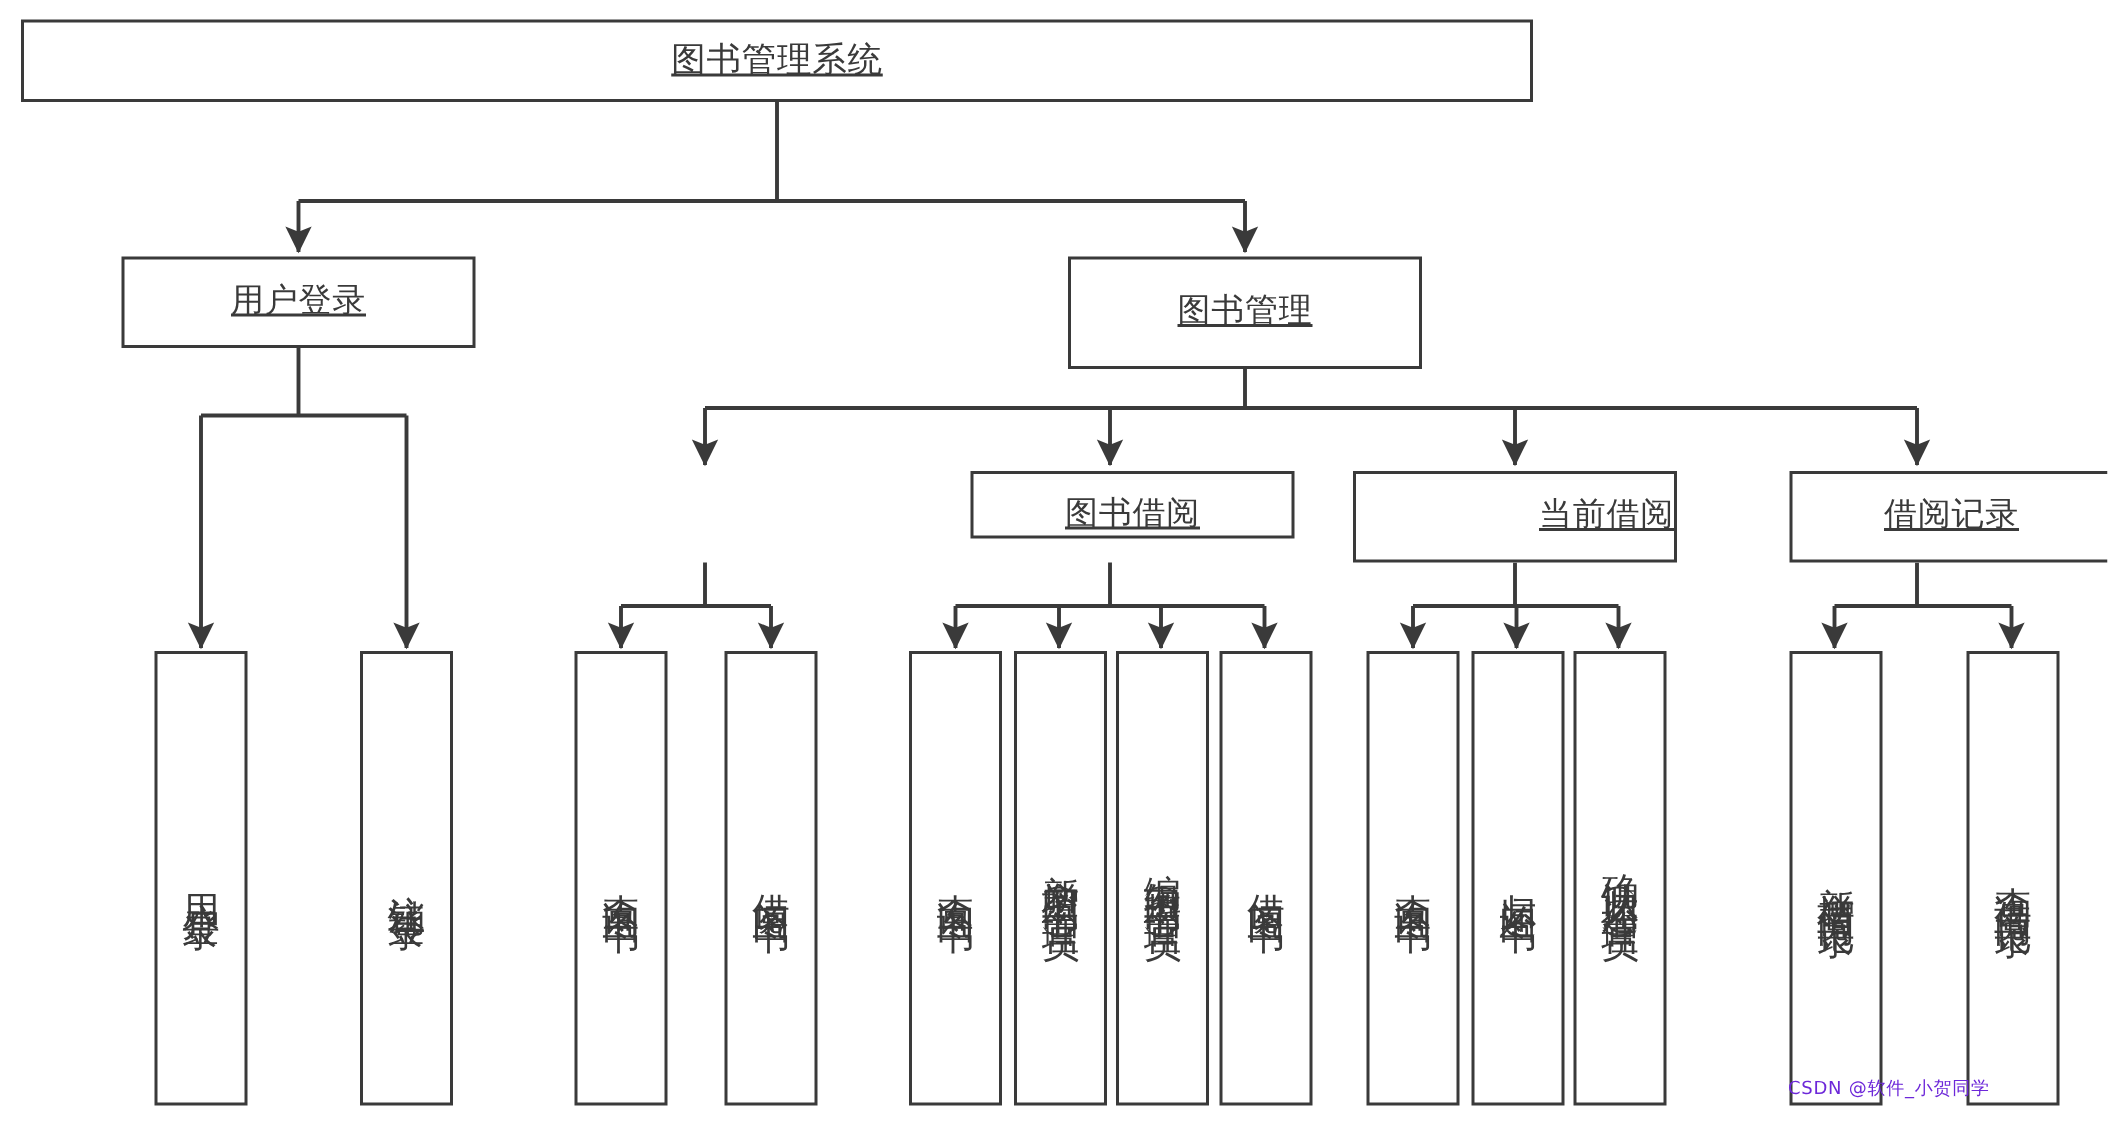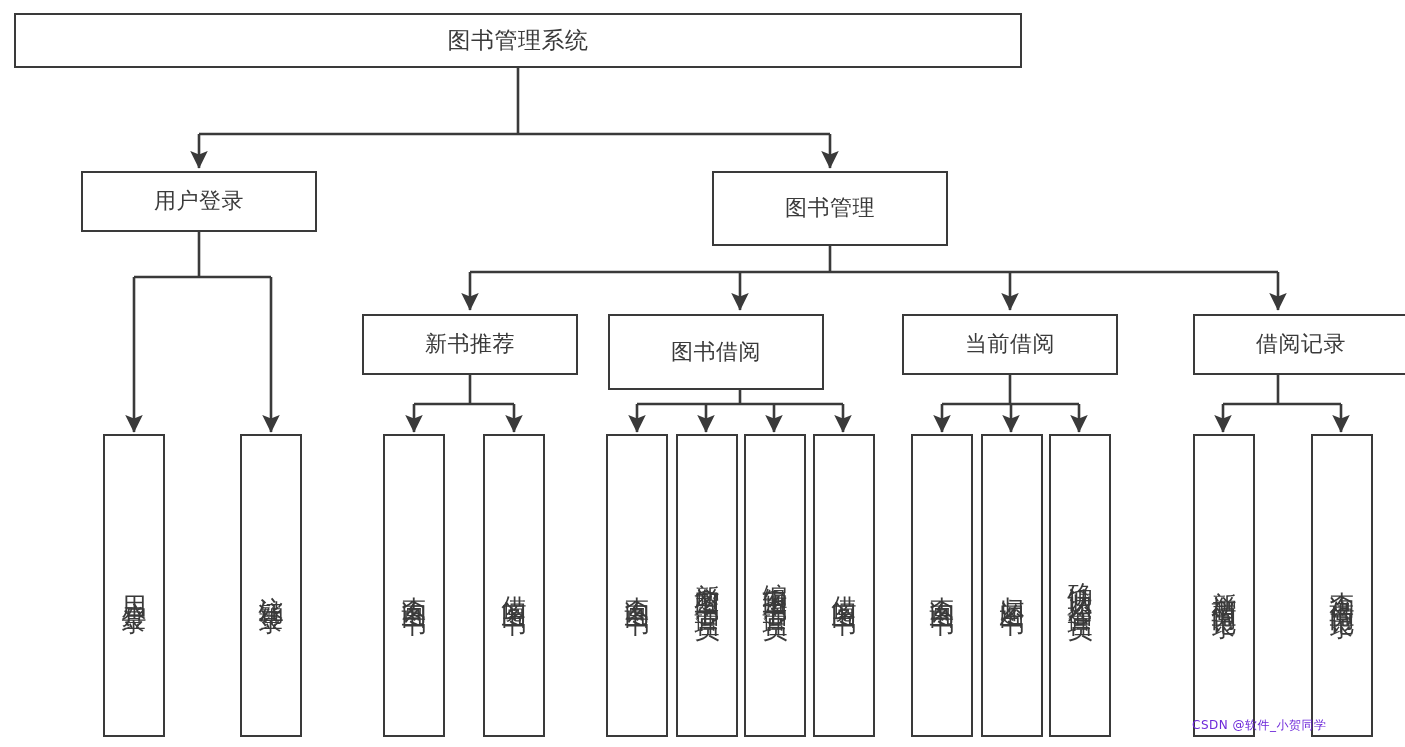--- a/index.html
+++ b/index.html
@@ -40,20 +40,21 @@
     display: block;
     text-align: center;
     line-height: 1.22;
     color: #3a3a3a;
     white-space: pre;
   }
   
   .node.horiz .node-label {
     font-size: 22px;
     letter-spacing: 0.5px;
+    text-decoration: underline;
   }
   .node.title .node-label {
     font-size: 23px;
   }
   
   .node.vert {
     align-items: center;
     justify-content: center;
     padding: 6px 0;
   }
@@ -135,29 +136,26 @@
   </div>
 
   <div class="node horiz" style="left:81px; top:171px; width:236px; height:61px;">
     <span class="node-label">用户登录</span>
   </div>
 
   <div class="node horiz" style="left:712px; top:171px; width:236px; height:75px;">
     <span class="node-label">图书管理</span>
   </div>
 
-  <div class="node horiz" style="left:362px; top:314px; width:216px; height:61px;">
-    <span class="node-label">新书推荐</span>
-  </div>
-
-  <div class="node horiz" style="left:608px; top:314px; width:216px; height:76px;">
+
+  <div class="node horiz" style="left:647px; top:314px; width:216px; height:45px;align-items:flex-end;">
     <span class="node-label">图书借阅</span>
   </div>
 
-  <div class="node horiz" style="left:902px; top:314px; width:216px; height:61px;">
+  <div class="node horiz" style="left:902px; top:314px; width:216px; height:61px;justify-content:flex-end;">
     <span class="node-label">当前借阅</span>
   </div>
 
   <div class="node horiz" style="left:1170px; top:314px; width:216px; height:61px;margin-left:23px;">
     <span class="node-label">借阅记录</span>
   </div>
 
   <div class="node vert" style="left:103px; top:434px; width:62px; height:303px;">
     <span class="node-label">用户登录</span>
   </div>

